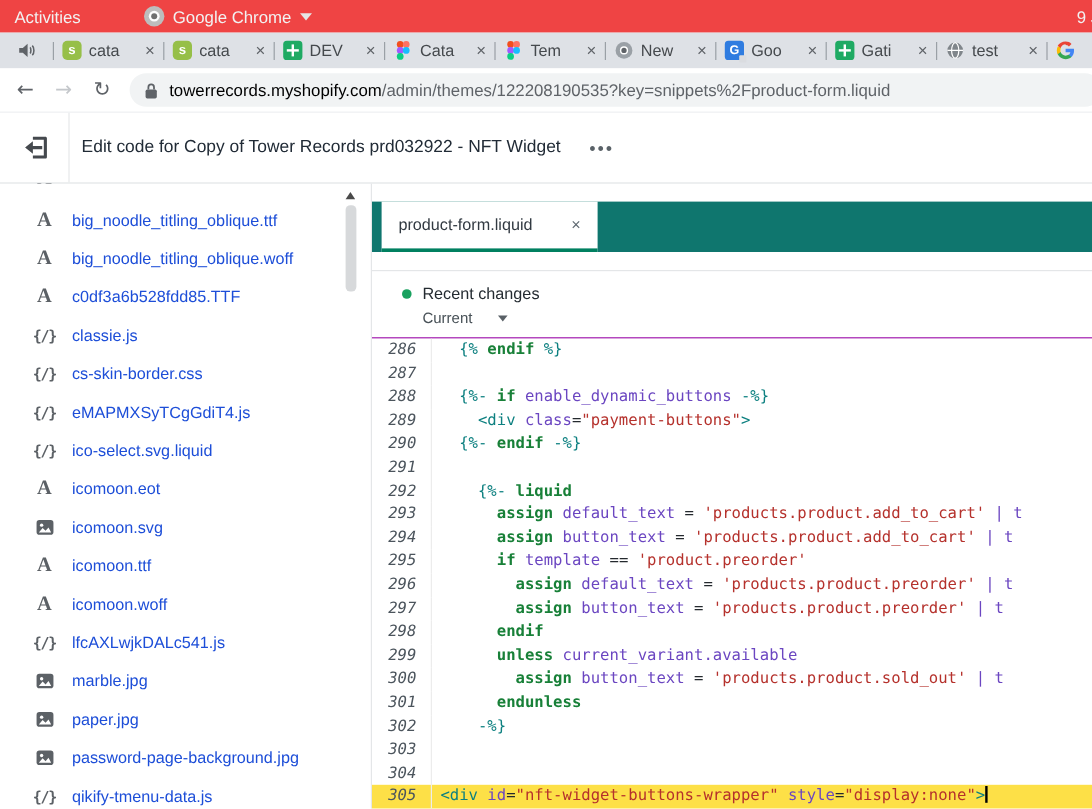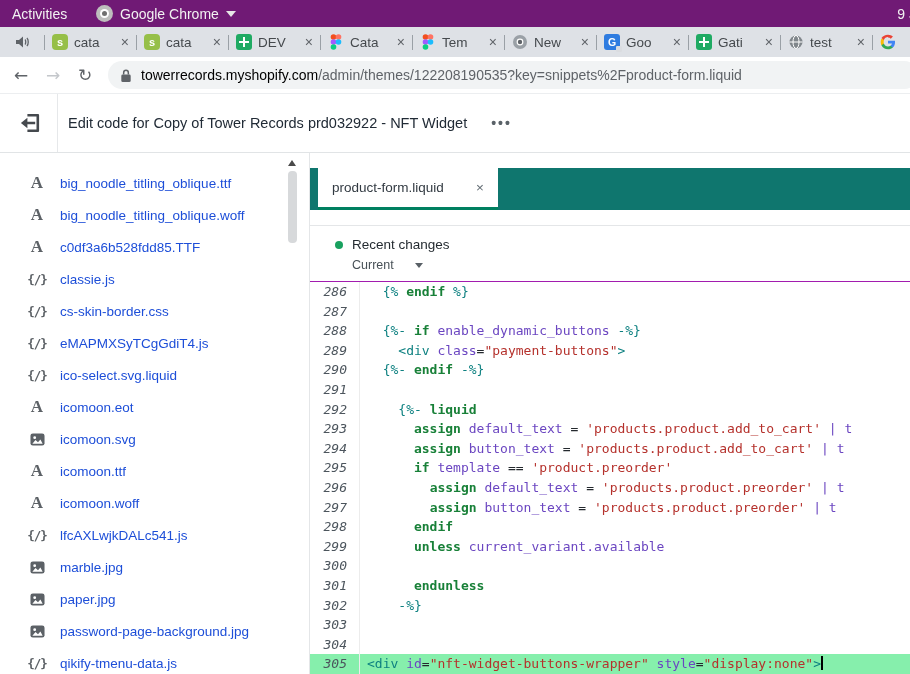--- a/index.html
+++ b/index.html
@@ -1,23 +1,23 @@
 <!DOCTYPE html>
 <html><head>
 <meta charset="utf-8">
 <style>
   * { margin:0; padding:0; box-sizing:border-box; }
   html,body { width:910px; height:674px; overflow:hidden; background:#fff;
               font-family:"Liberation Sans", sans-serif; }
 
   
-  #os-bar { height:27px; background:#701a75; color:#f2f2f2; font-size:14px;
+  #os-bar { height:27px; background:#ef4444; color:#f2f2f2; font-size:14px;
             display:flex; align-items:center; position:relative; }
   .activities { margin-left:12px; }
-  .app-menu { position:absolute; left:96px; display:flex; align-items:center; gap:7px; }
+  .app-menu { position:absolute; left:120px; display:flex; align-items:center; gap:7px; }
   .chrome-mini { width:17px; height:17px; border-radius:50%; background:#bdbdbd; position:relative; }
   .chrome-mini::before { content:""; position:absolute; inset:4px; background:#fdfdfd; border-radius:50%; }
   .chrome-mini::after  { content:""; position:absolute; inset:6px; background:#6f6f6f; border-radius:50%; }
   .caret-down-light { width:0; height:0; border-left:5px solid transparent;
                       border-right:5px solid transparent; border-top:6px solid #e6e6e6; }
   .clock { position:absolute; right:-6px; }
 
   
   #tab-strip { height:30px; background:#dee1e6; display:flex; align-items:stretch; overflow:hidden; }
   .speaker { width:44px; display:flex; align-items:center; justify-content:center; flex:none; }
@@ -86,21 +86,21 @@
   .revision { border-top:1px solid #e4e6e8; border-bottom:1px solid #a21caf; padding:11px 16px 9px 25px; }
   .rev-line1 { display:flex; align-items:center; gap:9px; font-size:13.5px; color:#242b31; }
   .rev-dot { width:8px; height:8px; border-radius:50%; background:#19a15f; flex:none; }
   .rev-line2 { display:flex; align-items:center; gap:21px; margin:6px 0 0 17px; font-size:12.5px; color:#485157; }
   .caret-down-dark { width:0; height:0; border-left:4px solid transparent;
                      border-right:4px solid transparent; border-top:5px solid #596066; }
 
   
   .code-pane { flex:1; overflow:hidden; font-family:"DejaVu Sans Mono", monospace; font-size:13px; }
   .code-line { display:flex; height:19.6px; line-height:19.6px; }
-  .code-line.active { background:#86efac; }
+  .code-line.active { background:#fde047; }
   .gutter { width:50px; flex:none; text-align:right; padding-right:12px; color:#4c555d;
             border-right:1px solid #ececec;font-style:italic; }
   .code-text { padding-left:7px; white-space:pre; }
   .tk-delim { color:#0d8080; }
   .tk-kw    { color:#188038; font-weight:bold; }
   .tk-var   { color:#6b46c1; }
   .tk-str   { color:#b5312c; }
   .tk-plain { color:#24292e; }
   .cursor { display:inline-block; width:2px; height:14px; background:#000; vertical-align:-2px; }
 </style>
@@ -406,20 +406,21 @@
         <div class="code-line">
           <span class="gutter">298</span>
           <span class="code-text"><span class="tk-plain">      </span><span class="tk-kw">endif</span></span>
         </div>
         <div class="code-line">
           <span class="gutter">299</span>
           <span class="code-text"><span class="tk-plain">      </span><span class="tk-kw">unless</span><span class="tk-plain"> </span><span class="tk-var">current_variant.available</span></span>
         </div>
         <div class="code-line">
           <span class="gutter">300</span>
+          <span class="code-text"><span class="tk-plain">        </span><span class="tk-kw">assign</span><span class="tk-plain"> </span><span class="tk-var">button_text</span><span class="tk-plain"> = </span><span class="tk-str">'products.product.sold_out'</span><span class="tk-plain"> </span><span class="tk-var">| t</span></span>
         </div>
         <div class="code-line">
           <span class="gutter">301</span>
           <span class="code-text"><span class="tk-plain">      </span><span class="tk-kw">endunless</span></span>
         </div>
         <div class="code-line">
           <span class="gutter">302</span>
           <span class="code-text"><span class="tk-plain">    </span><span class="tk-delim">-%}</span></span>
         </div>
         <div class="code-line">

